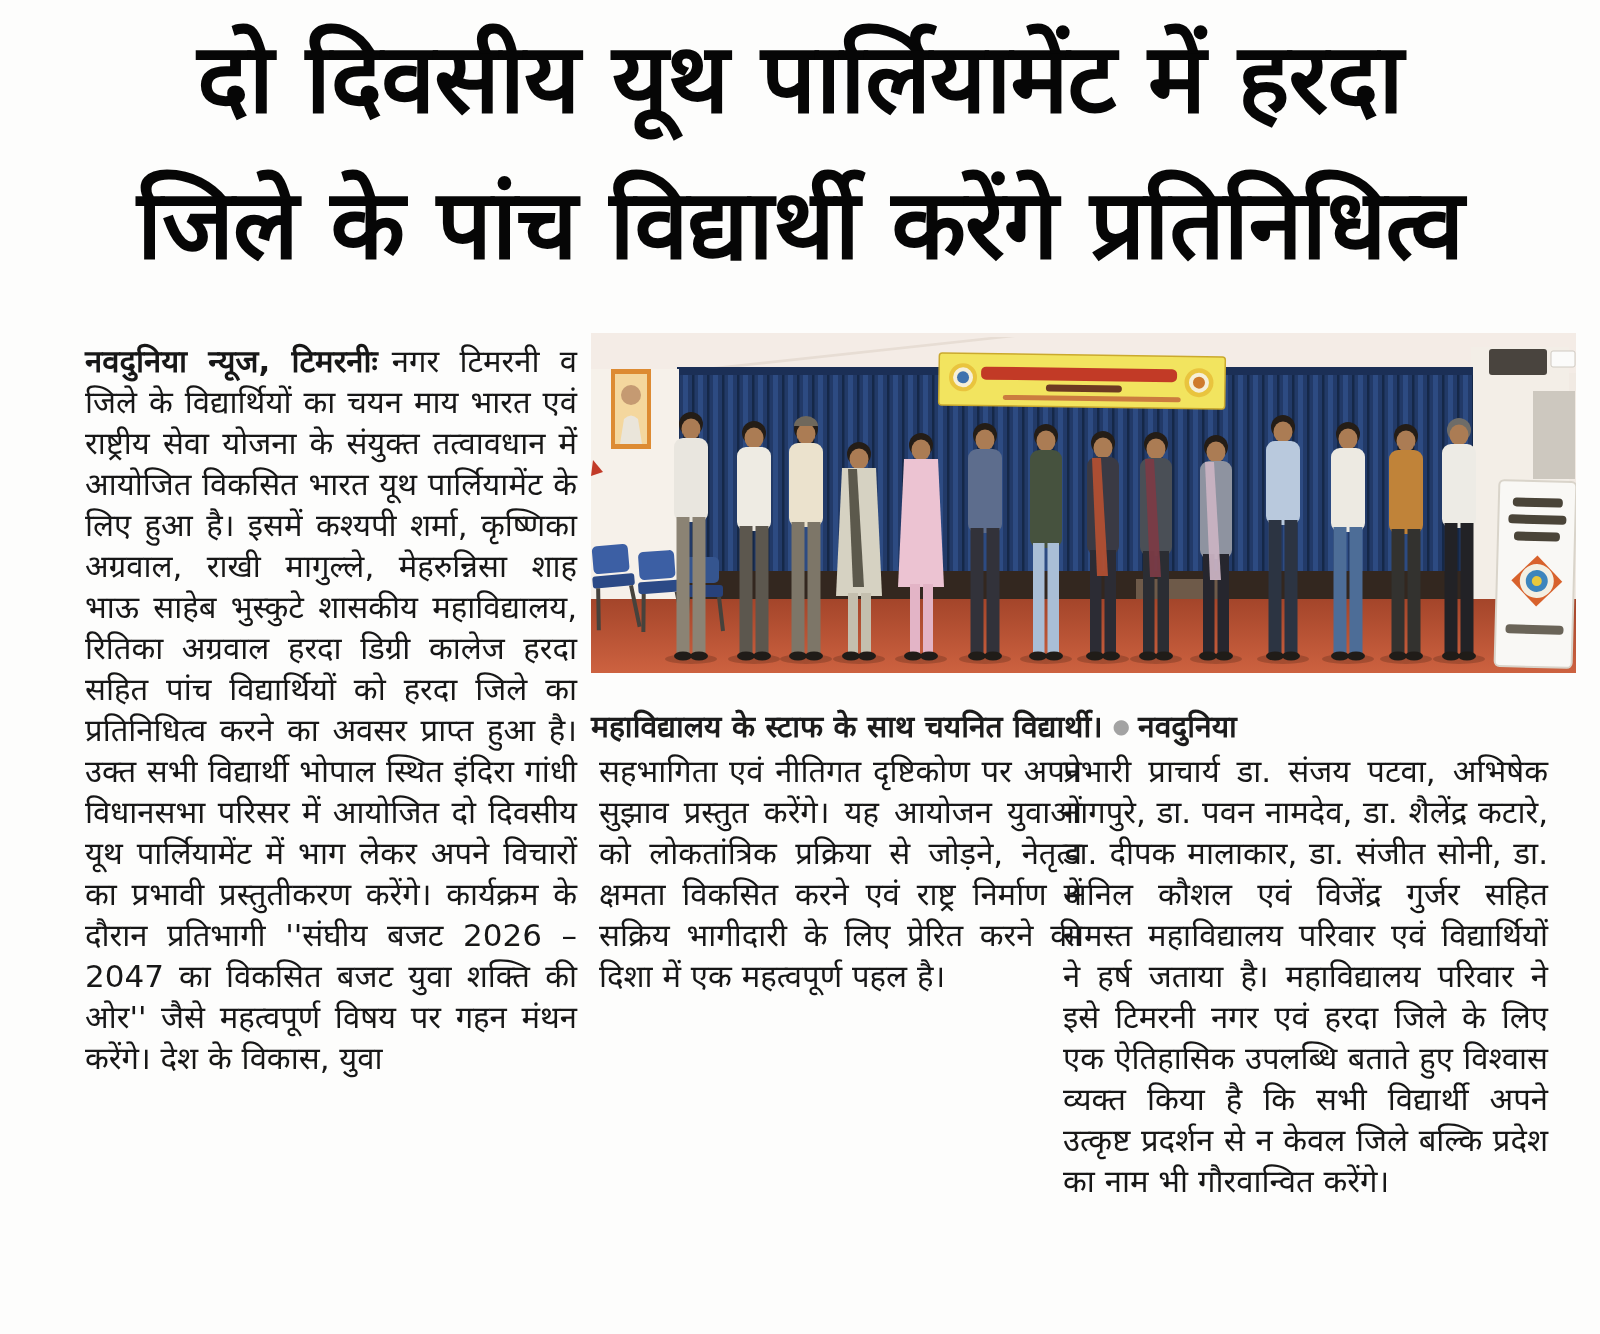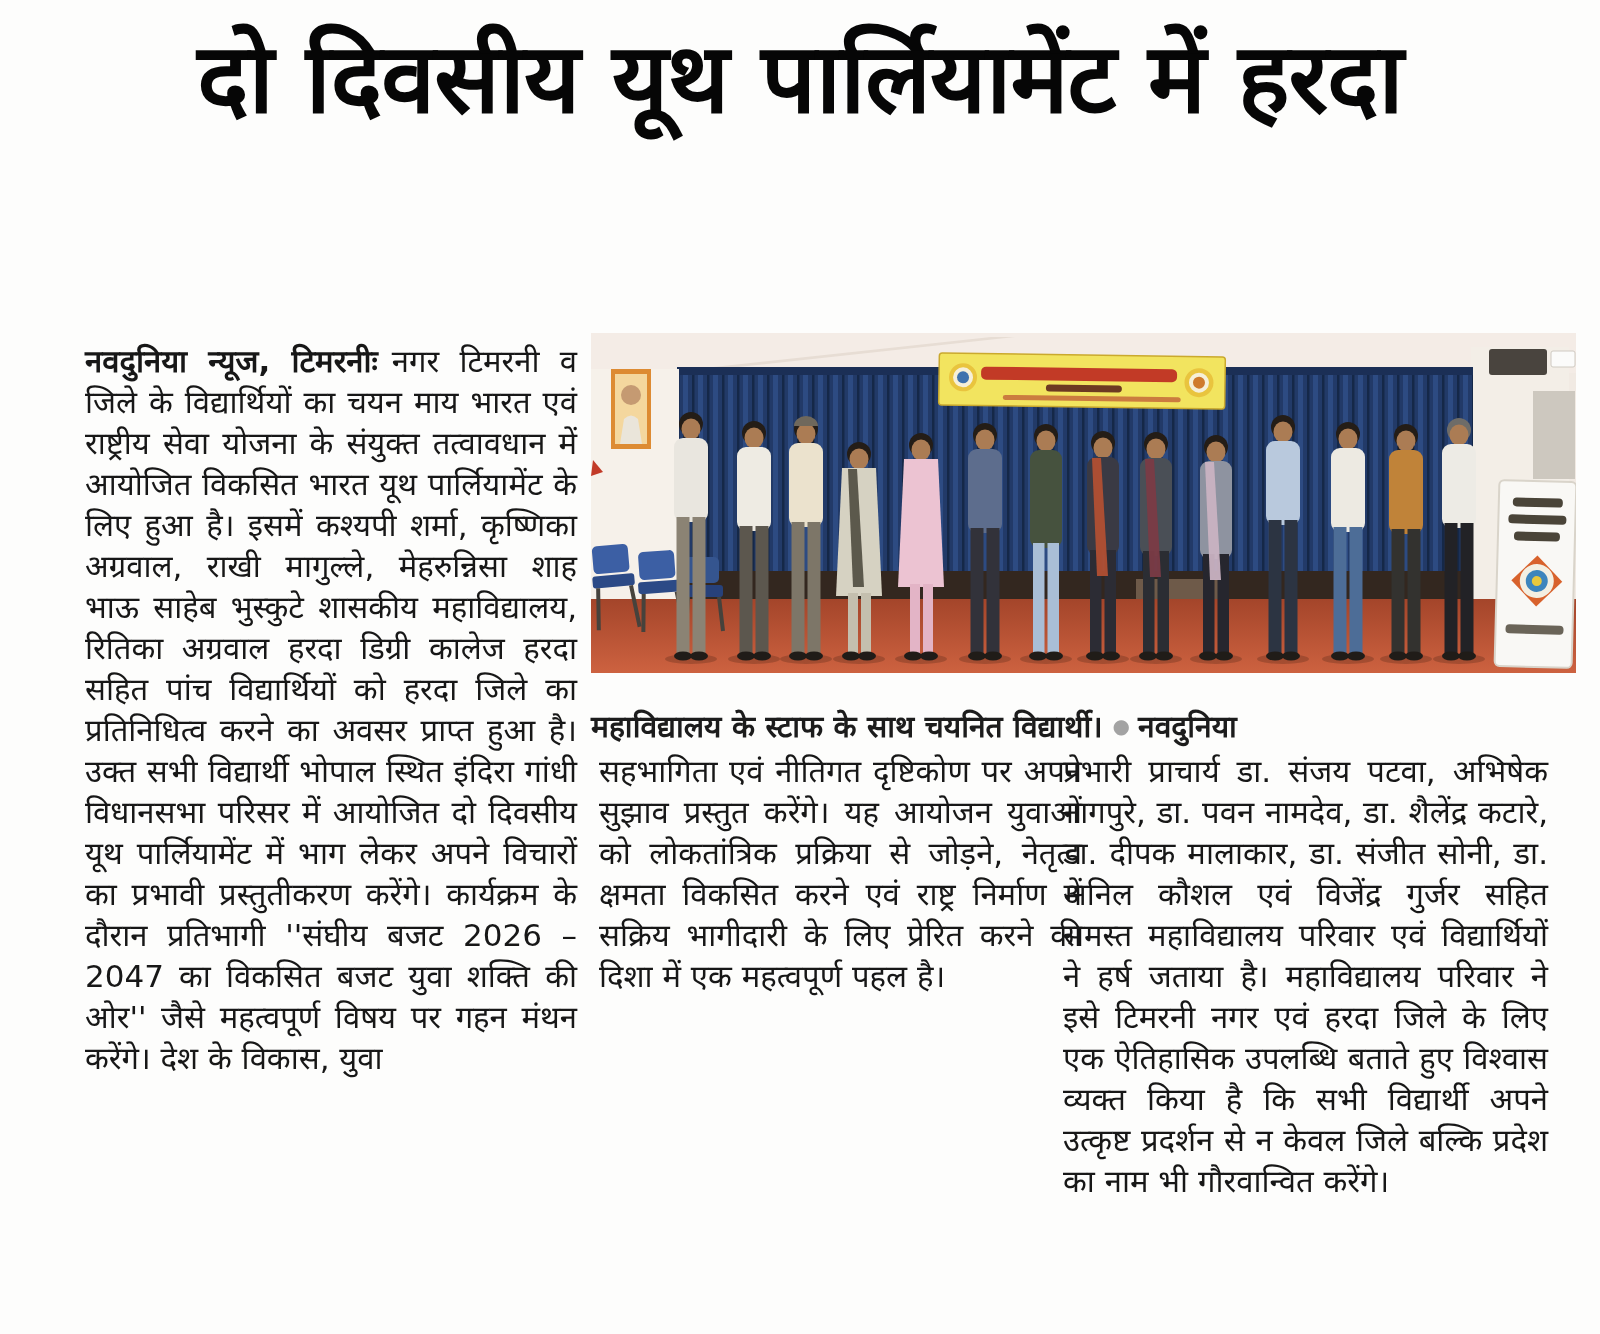--- a/index.html
+++ b/index.html
@@ -40,20 +40,21 @@
   #col3{left:1063px;top:751px;width:485px;}
   .lead{font-weight:700;padding-right:0.45em;}
 </style>
 </head>
 <body>
 
 <div class="page">
 
   <h1 class="headline">
     <div>दो दिवसीय यूथ पार्लियामेंट में हरदा</div>
+    <div>जिले के पांच विद्यार्थी करेंगे प्रतिनिधित्व</div>
   </h1>
 
   <div class="photo-wrap">
     <svg viewBox="0 0 985 340" xmlns="http://www.w3.org/2000/svg">
       <defs>
         <pattern id="curt" width="15" height="12" patternUnits="userSpaceOnUse">
           <rect width="15" height="12" fill="#223a68"></rect>
           <rect x="2" width="5" height="12" fill="#2d4b82"></rect>
           <rect x="11" width="2.5" height="12" fill="#152848"></rect>
         </pattern>

